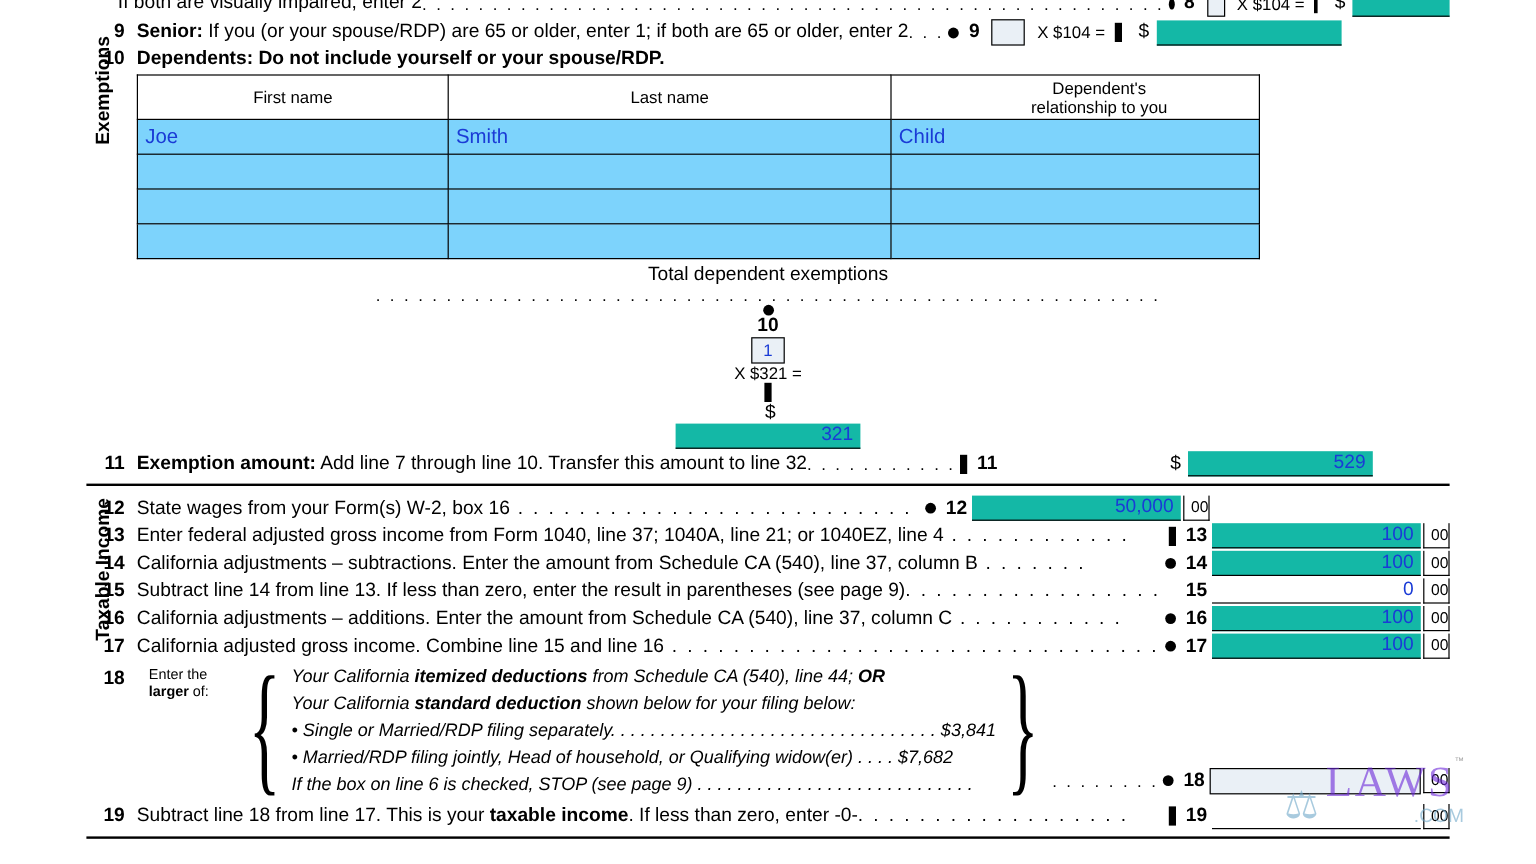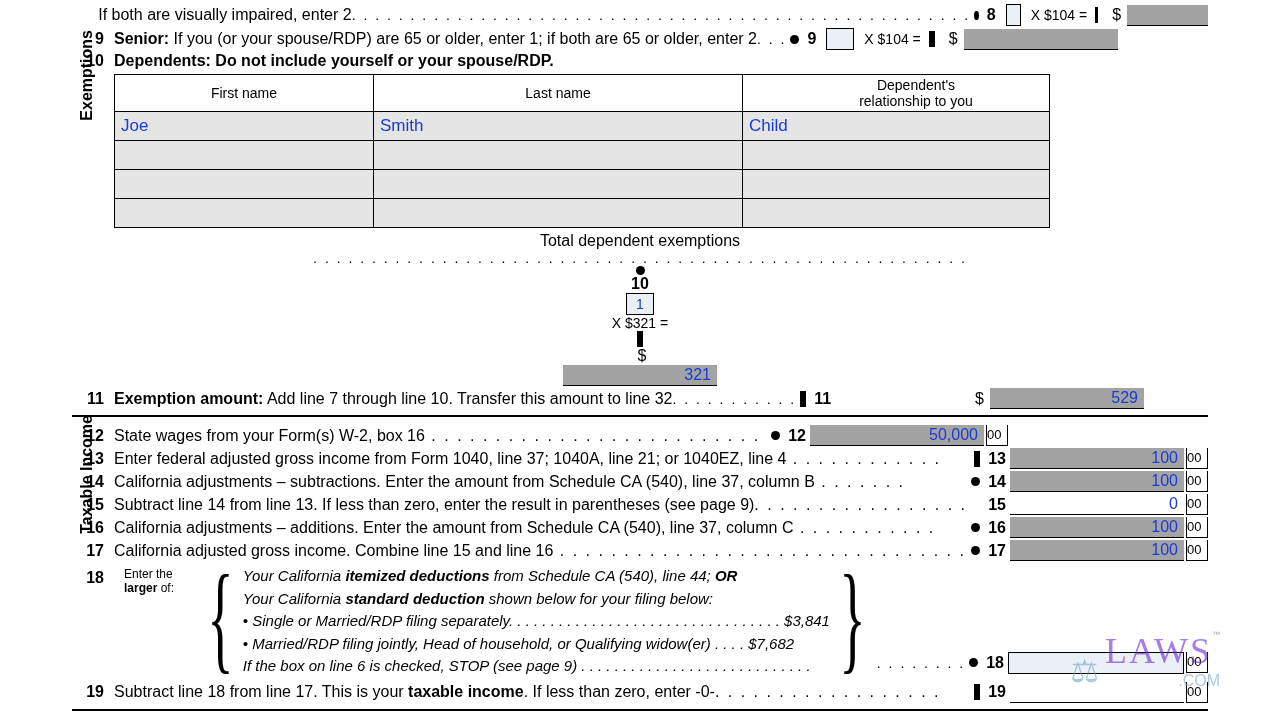--- a/index.html
+++ b/index.html
@@ -13,21 +13,21 @@
   .form-container {
     width: 1280px;
     height: 720px;
     position: relative;
     overflow: hidden;
   }
   .content {
     position: absolute;
     left: 72px;
     right: 72px;
-    top: 12px;
+    top: 0;
   }
   .vlabel {
     position: absolute;
     left: 78px;
     writing-mode: vertical-rl;
     transform: rotate(180deg);
     font-weight: bold;
     font-size: 16px;
     font-family: Arial, sans-serif;
   }
@@ -93,40 +93,40 @@
   }
   .mult { margin: 0 4px; }
   .dollar {
     margin: 0 6px 0 10px;
     font-family: Arial;
     font-size: 16px;
   }
   .amount-field {
     display: inline-block;
     border-bottom: 1px solid #000;
-    background: #a3a3a3;
+    background: #14b8a6;
     width: 148px;
     height: 20px;
     vertical-align: bottom;
     text-align: right;
     padding-right: 6px;
     font-family: Arial;
     font-size: 16px;
     color: #1a3bd6;
     line-height: 20px;
   }
   .amount-field.wide { width: 168px; }
   .cents {
     display: inline-block;
     border: 1px solid #000;
     border-top: none;
     width: 20px;
     height: 20px;
     font-size: 13px;
-    text-align: left;
+    text-align: right;
     line-height: 20px;
     margin-left: 2px;
   }
   table.dep {
     border-collapse: collapse;
     margin-left: 42px;
     margin-top: 4px;
   }
   table.dep th, table.dep td {
     border: 1px solid #000;
@@ -138,21 +138,21 @@
     font-weight: normal;
     text-align: center;
     padding: 2px 4px;
     height: 32px;
   }
   table.dep td {
     height: 24px;
     padding: 2px 6px;
     color: #1a3bd6;
     font-size: 17px;
-    background: #e5e5e5;
+    background: #7dd3fc;
   }
   .hr-thick {
     border: none;
     border-top: 2px solid #000;
     margin: 6px 0 8px 0;
   }
   .inc-row {
     display: flex;
     align-items: center;
     margin: 2px 0;

